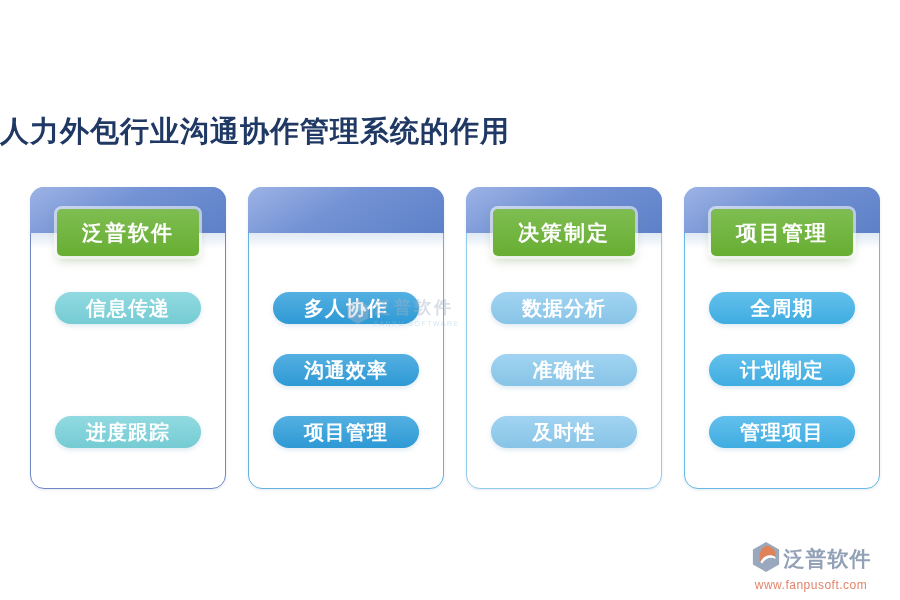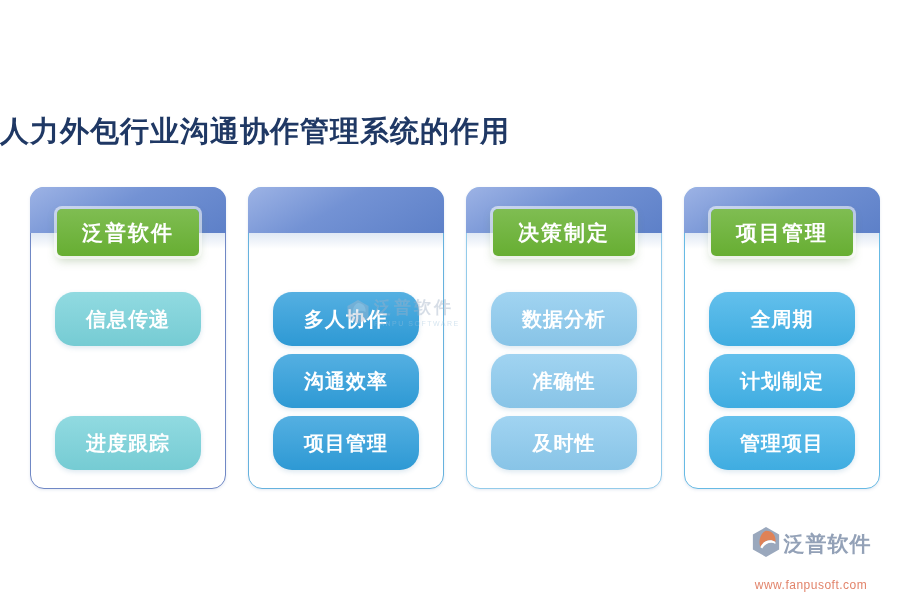--- a/index.html
+++ b/index.html
@@ -37,21 +37,21 @@
     position:absolute;top:21px;left:50%;transform:translateX(-50%);
     width:142px;height:47px;z-index:2;
     display:flex;align-items:center;justify-content:center;
     background:linear-gradient(180deg,#7fbd52,#67ae32);
     color:#ffffff;font-size:21px;font-weight:bold;letter-spacing:2px;
     border-radius:5px;
     box-shadow:0 0 0 3px rgba(255,255,255,.55), 0 5px 10px rgba(110,150,90,.35);
   }
   .pill{
     position:absolute;left:50%;transform:translateX(-50%);
-    width:146px;height:54px;border-radius:19px;
+    width:146px;height:32px;border-radius:19px;
     display:flex;align-items:center;justify-content:center;
     color:#ffffff;font-size:20px;font-weight:bold;letter-spacing:1px;
     background-color:var(--pill,#41b2e8);
     background-image:linear-gradient(180deg,rgba(255,255,255,.18),rgba(0,0,0,.03));
     box-shadow:0 2px 5px rgba(80,140,180,.20);
   }
   .pill.p1{top:104px}
   .pill.p2{top:166px}
   .pill.p3{top:228px}
 
@@ -63,21 +63,21 @@
   .watermark .wm-text-col{display:flex;flex-direction:column;line-height:1.1;}
   .wm-name{font-size:17px;font-weight:bold;color:#9fb0c6;letter-spacing:3px;}
   .wm-sub{font-size:7px;color:#9fc3dd;letter-spacing:1.5px;margin-top:2px;}
 
   .footer-logo{
     position:absolute;right:14px;bottom:8px;width:150px;
     display:flex;flex-direction:column;align-items:center;
   }
   .footer-top{display:flex;align-items:center;gap:3px;}
   .footer-brand{font-size:21px;font-weight:bold;color:#93a1b7;letter-spacing:1px;}
-  .footer-url{font-size:12px;color:#e2846b;letter-spacing:.5px;margin-top:16px;}
+  .footer-url{font-size:12px;color:#e2846b;letter-spacing:.5px;margin-top:1px;}
 </style>
 </head>
 <body>
 
 <div class="page-title">人力外包行业沟通协作管理系统的作用</div>
 
 <div class="cards-row">
 
   <div class="card" style="--pill: #79d2da; --border: #7088c5;">
     <div class="band"></div>

